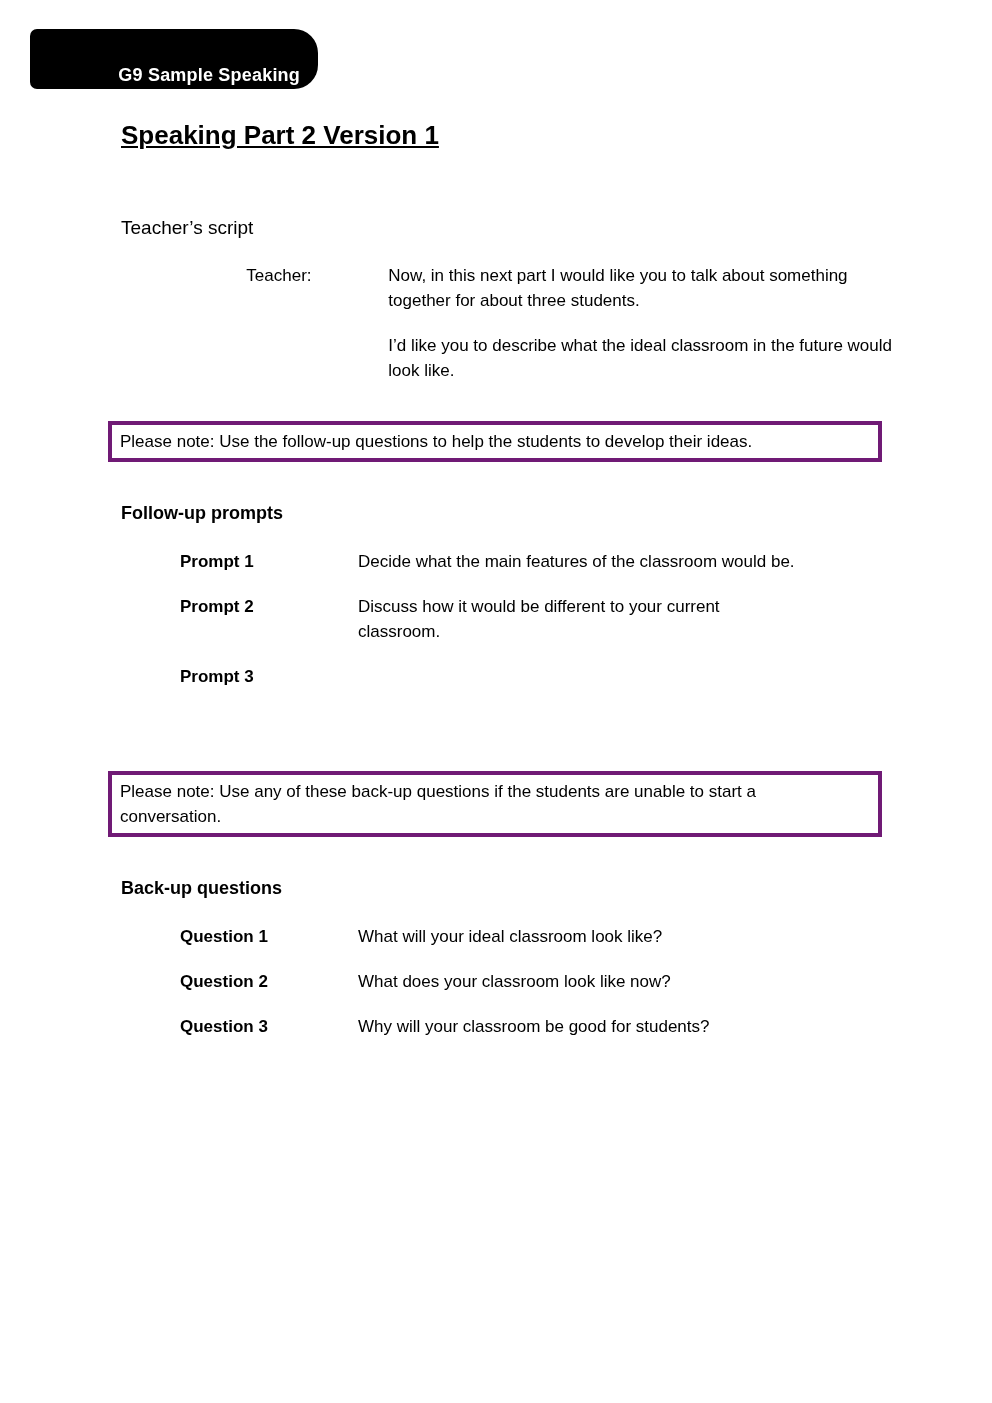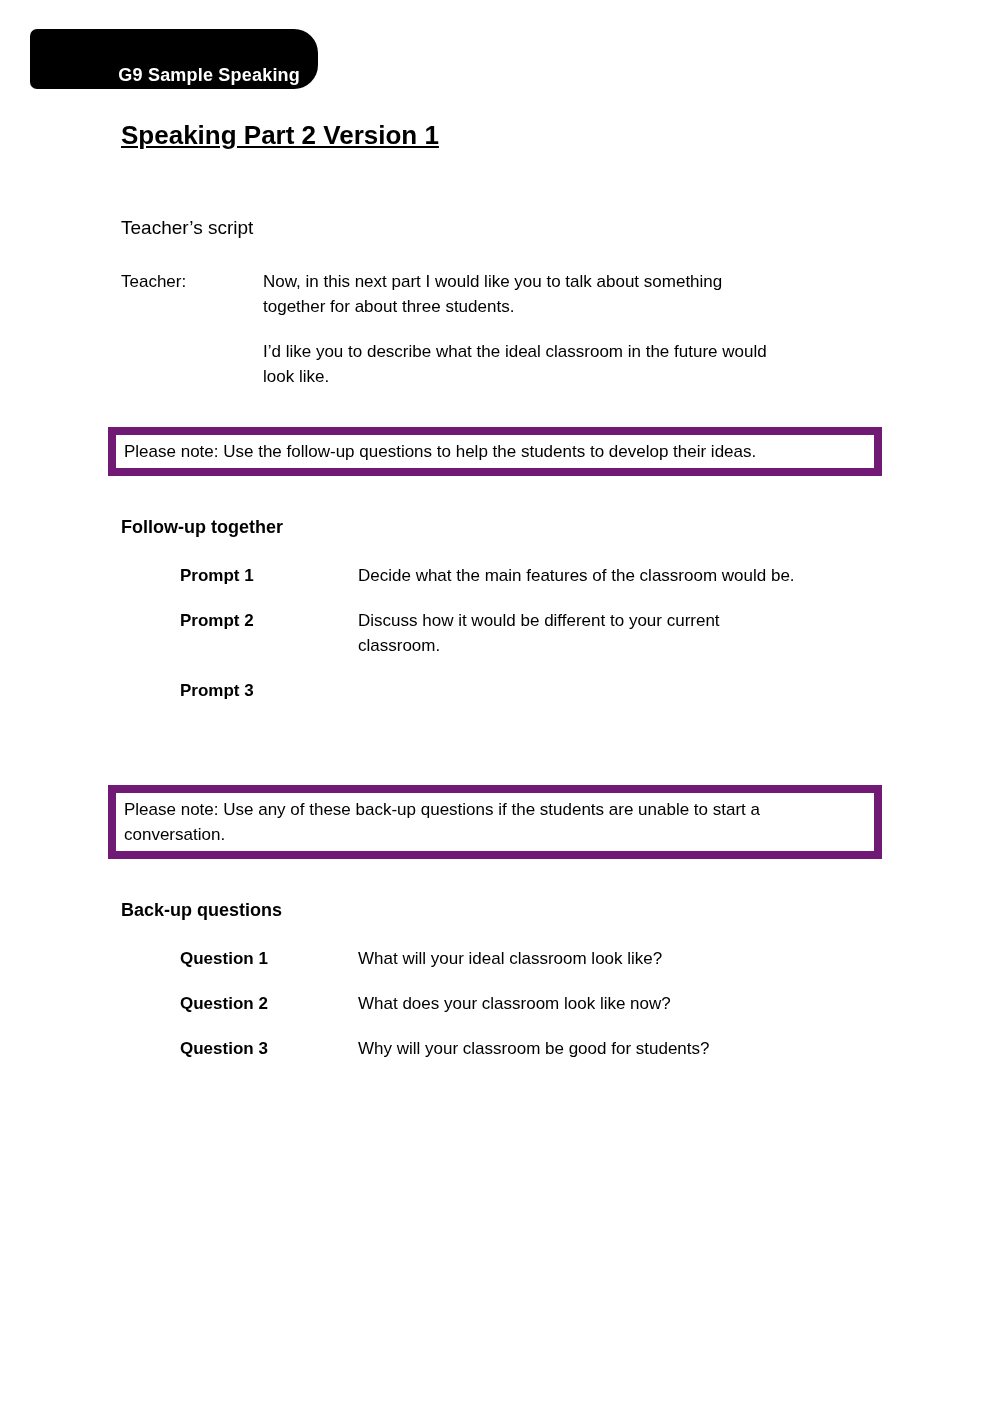--- a/index.html
+++ b/index.html
@@ -48,42 +48,43 @@
     line-height: 1.15;
     text-decoration: underline;
   }
   .script-heading {
     margin-top: 65px;
     font-size: 19px;
     font-weight: normal;
     line-height: 1.3;
   }
   .dialogue-row {
-    margin-top: 28px;
+    margin-top: 22px;
     display: flex;
     align-items: flex-start;
+    justify-content: flex-end;
   }
   .speaker-label {
     width: 142px;
     flex: 0 0 142px;
     font-size: 17px;
     line-height: 25px;
   }
   .dialogue-text { max-width: 640px; }
   .dialogue-text p {
     font-size: 17px;
     line-height: 25px;
     white-space: pre-line;
   }
   .dialogue-text p + p { margin-top: 20px; }
   .note-box {
     margin-left: -13px;
     margin-top: 38px;
     width: 774px;
-    border: 8px solid #701a75;
+    border: 4px solid #701a75;
     padding: 4px 2px 4px 8px;
     font-size: 17px;
     line-height: 25px;
     white-space: pre-line;
   }
   .note-box.second { margin-top: 82px; }
   .section-heading {
     margin-top: 40px;
     font-size: 18px;
     font-weight: bold;
@@ -130,21 +131,21 @@
       <div class="dialogue-text">
         <p>Now, in this next part I would like you to talk about something
 together for about three students.</p>
         <p>I’d like you to describe what the ideal classroom in the future would
 look like.</p>
       </div>
     </div>
 
     <div class="note-box">Please note: Use the follow-up questions to help the students to develop their ideas.</div>
 
-    <div class="section-heading">Follow-up together</div>
+    <div class="section-heading">Follow-up prompts</div>
 
     <div class="item-list">
       <div class="item-row">
         <div class="item-label">Prompt 1</div>
         <div class="item-text">Decide what the main features of the classroom would be.</div>
       </div>
       <div class="item-row">
         <div class="item-label">Prompt 2</div>
         <div class="item-text">Discuss how it would be different to your current
 classroom.</div>

